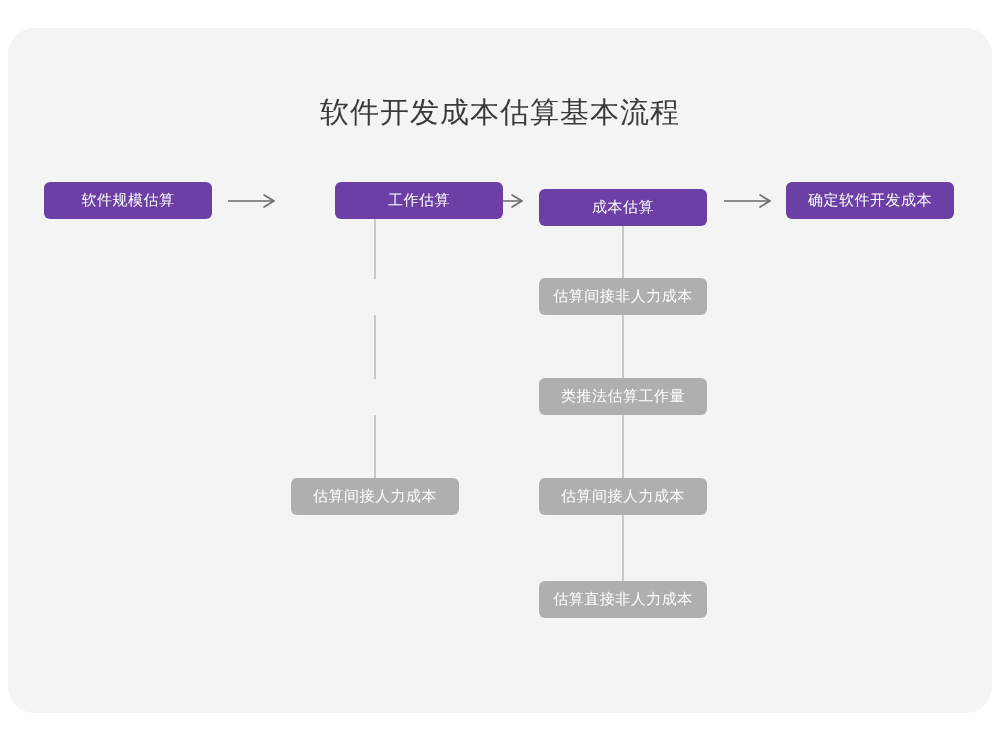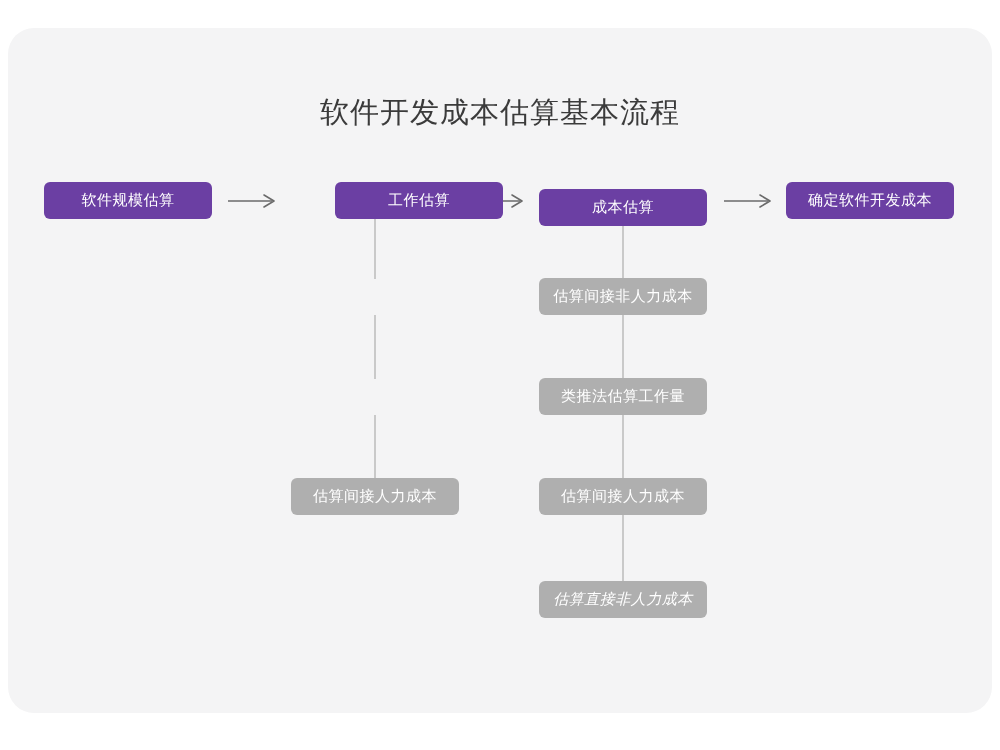--- a/index.html
+++ b/index.html
@@ -118,14 +118,14 @@
   <div class="node primary" style="left:44px;  top:182px;">软件规模估算</div>
   <div class="node primary" style="left:291px; top:182px;margin-left:44px;">工作估算</div>
   <div class="node primary" style="left:539px; top:182px;margin-top:7px;">成本估算</div>
   <div class="node primary" style="left:786px; top:182px;">确定软件开发成本</div>
 
   <div class="node secondary" style="left:291px; top:478px;">估算间接人力成本</div>
 
   <div class="node secondary" style="left:539px; top:278px;">估算间接非人力成本</div>
   <div class="node secondary" style="left:539px; top:378px;">类推法估算工作量</div>
   <div class="node secondary" style="left:539px; top:478px;">估算间接人力成本</div>
-  <div class="node secondary" style="left:539px; top:581px;font-style:italic;">估算直接非人力成本</div>
+  <div class="node secondary" style="left:539px; top:581px;">估算直接非人力成本</div>
 </div>
 
 </body></html>

